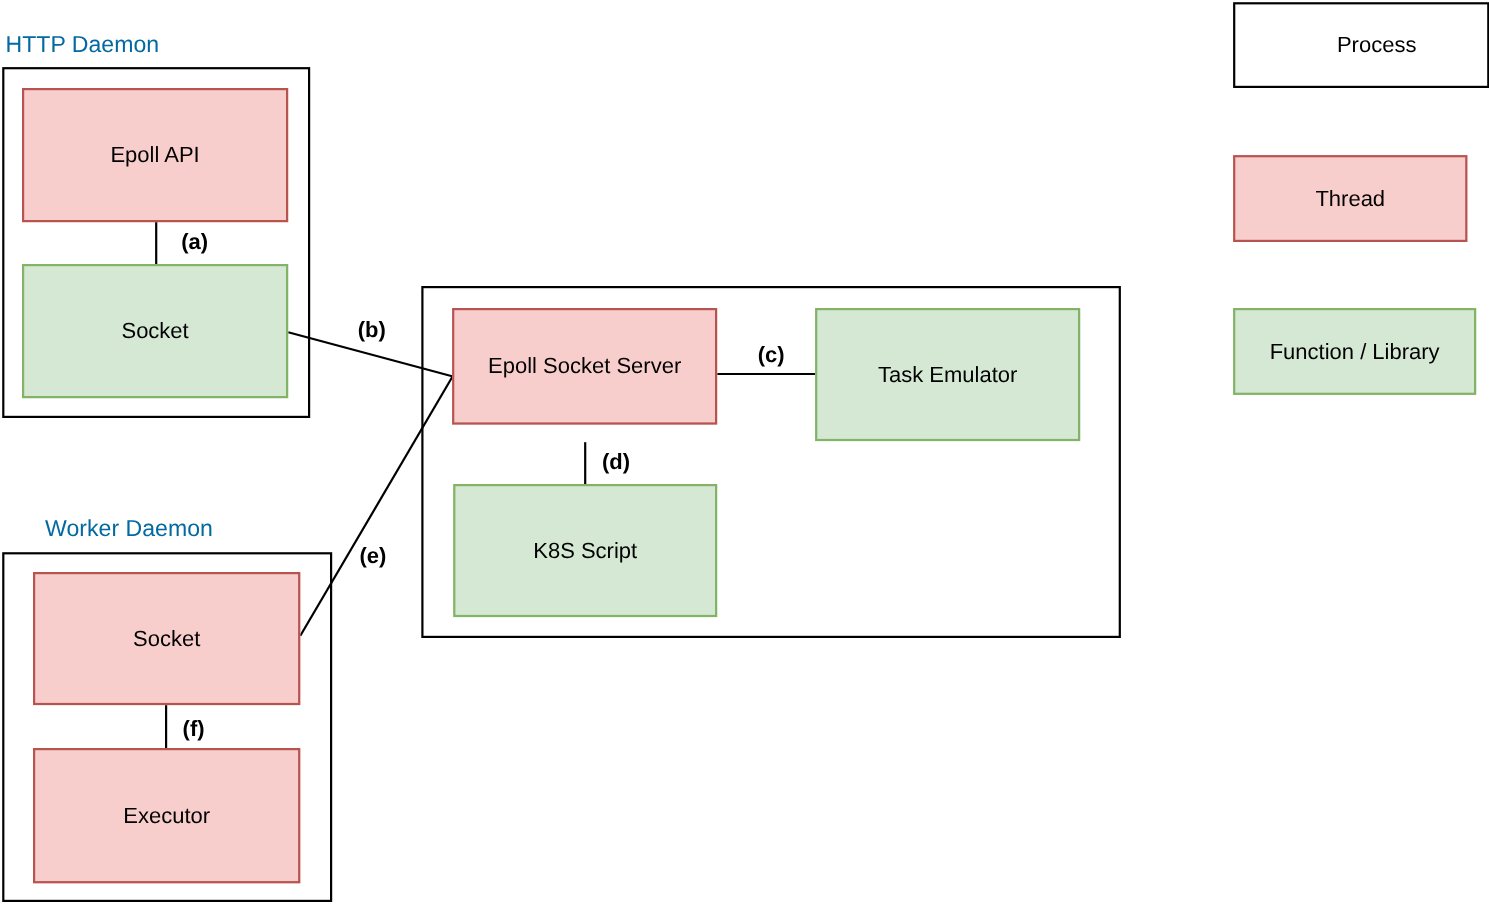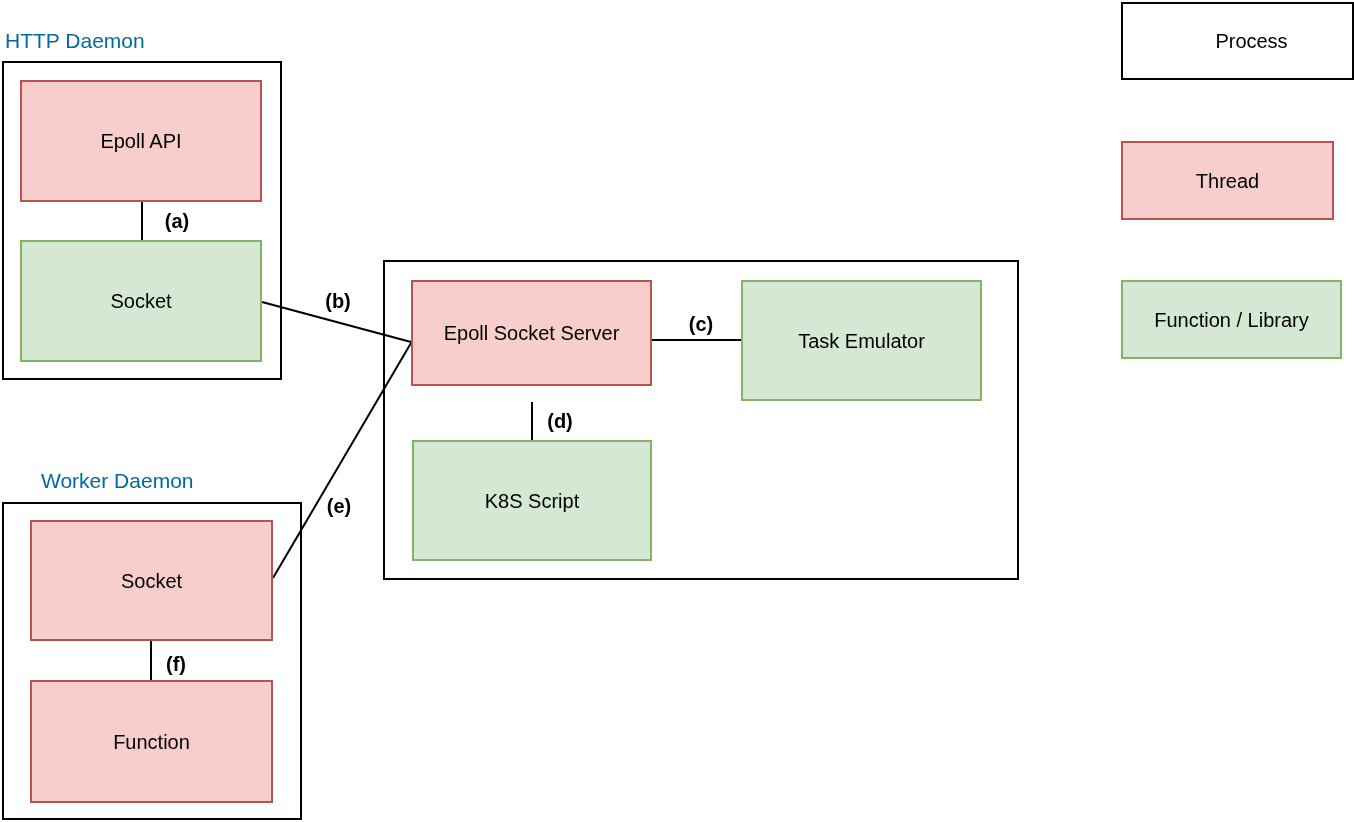--- a/index.html
+++ b/index.html
@@ -108,21 +108,21 @@
   <div class="node function" style="left:412px; top:440px; width:240px; height:121px;">
     <span>K8S Script</span>
   </div>
 
   <div class="group-label" style="left:5px; top:469px;margin-left:36px;">Worker Daemon</div>
   <div class="group-box" style="left:2px; top:502px; width:300px; height:318px;"></div>
   <div class="node thread" style="left:30px; top:520px; width:243px; height:121px;">
     <span>Socket</span>
   </div>
   <div class="node thread" style="left:30px; top:680px; width:243px; height:123px;">
-    <span>Function</span>
+    <span>Executor</span>
   </div>
 
   <div class="edge-label" style="left:177px; top:221px;">(a)</div>
   <div class="edge-label" style="left:338px; top:301px;">(b)</div>
   <div class="edge-label" style="left:701px; top:324px;">(c)</div>
   <div class="edge-label" style="left:560px; top:421px;">(d)</div>
   <div class="edge-label" style="left:339px; top:506px;">(e)</div>
   <div class="edge-label" style="left:176px; top:664px;">(f)</div>
 
   <div>

